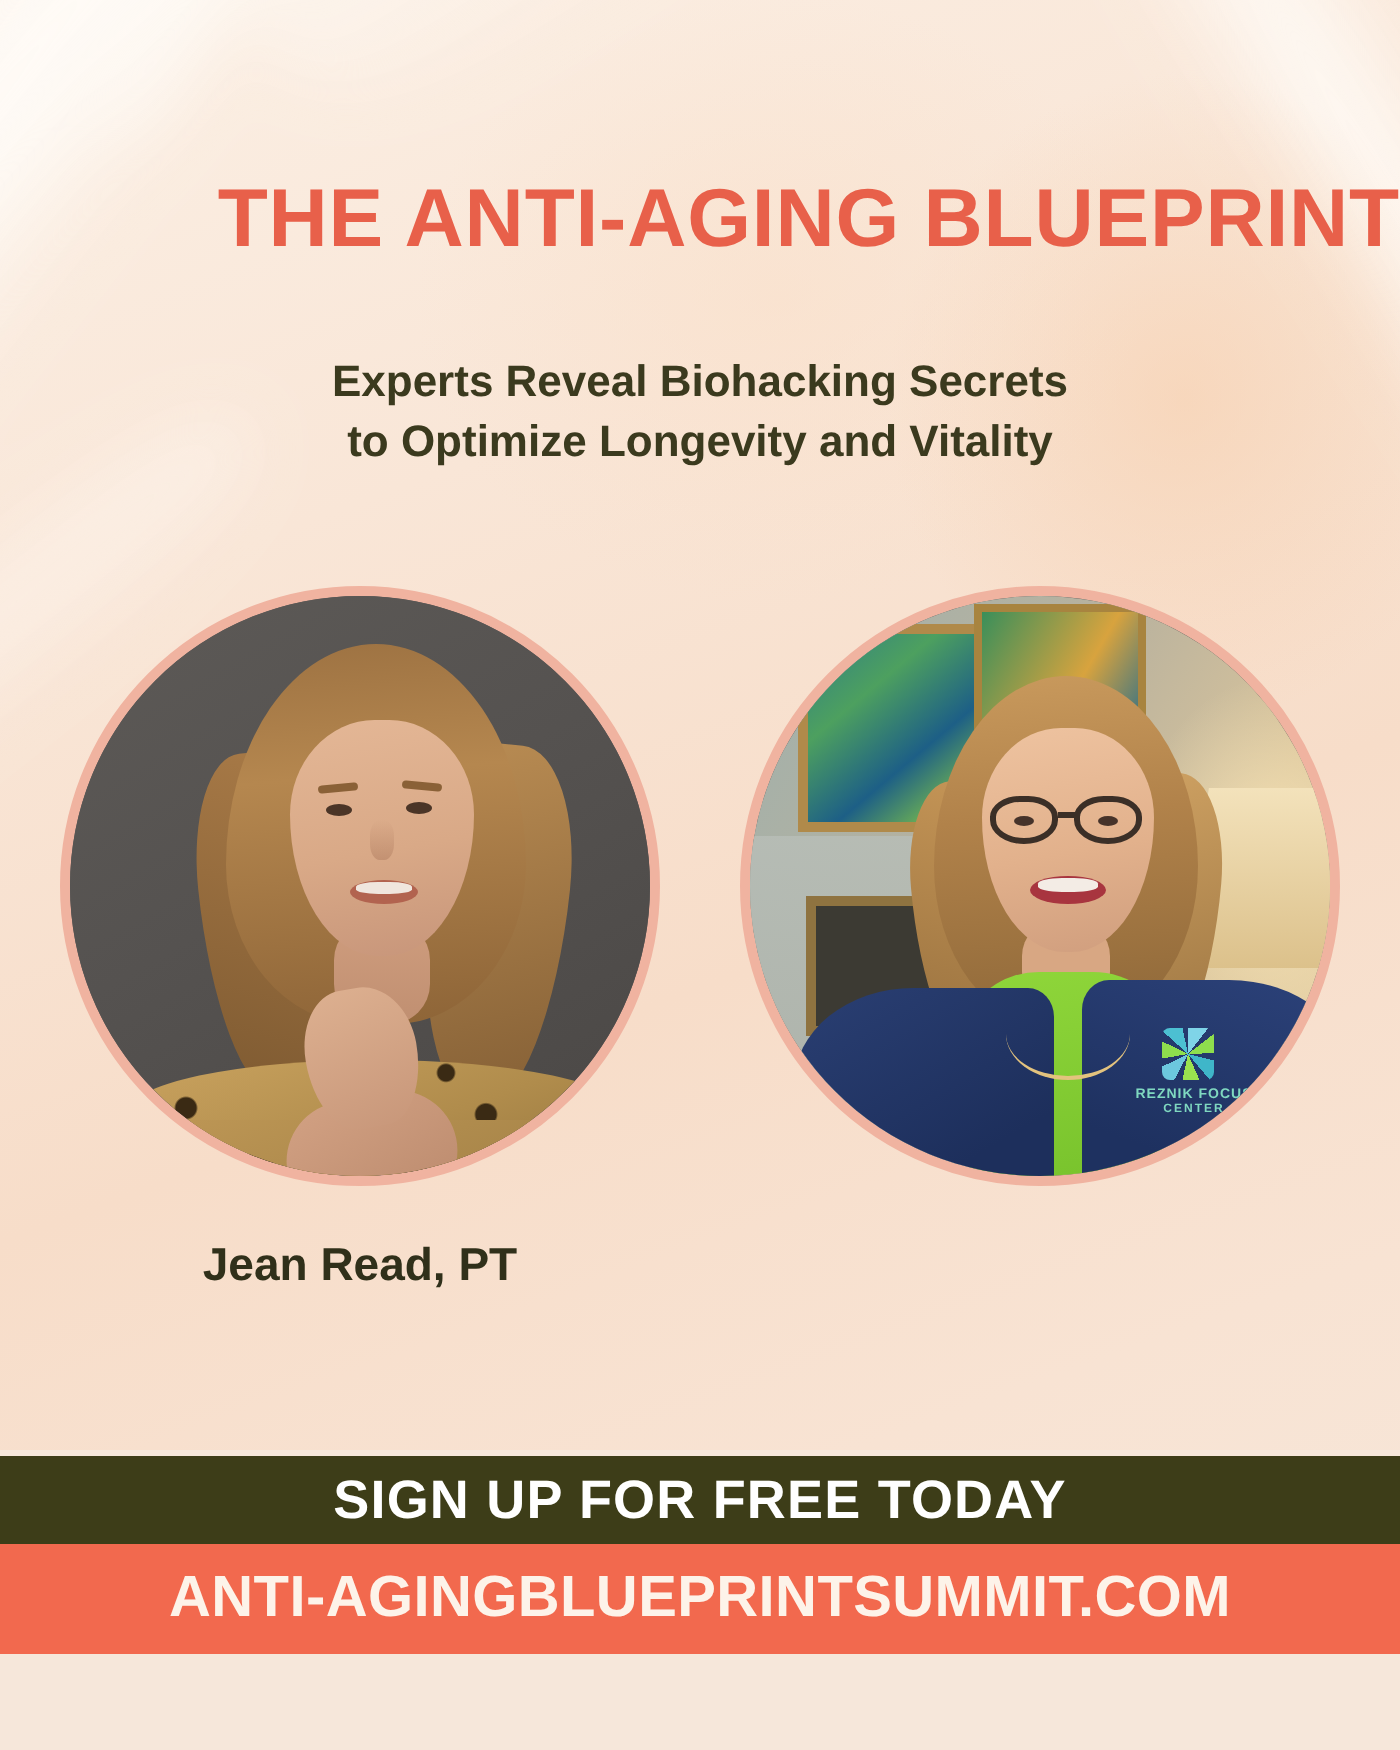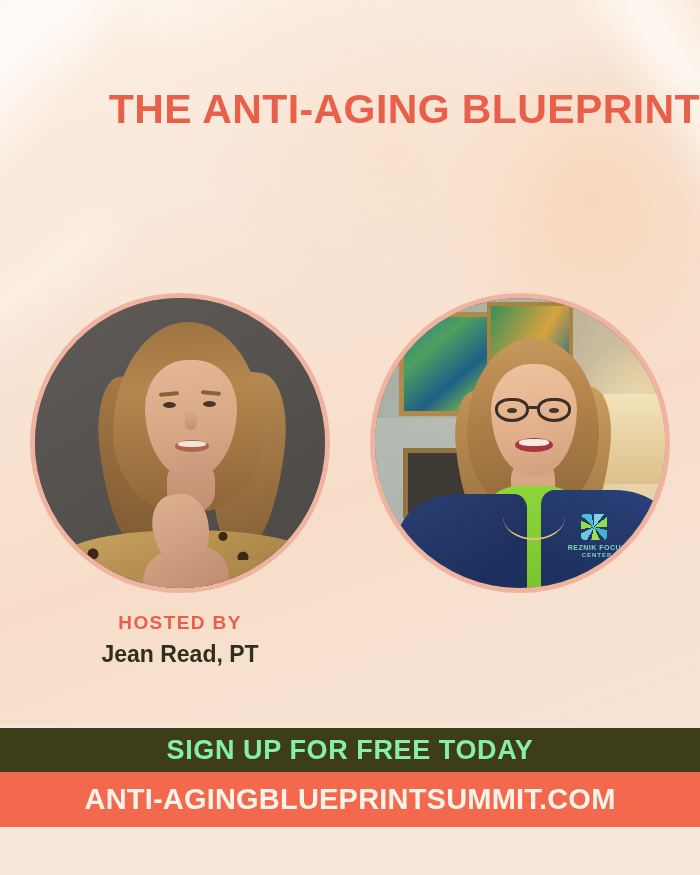--- a/index.html
+++ b/index.html
@@ -321,21 +321,21 @@
     position: absolute;
     left: 0; right: 0;
     top: 728px;
     height: 44px;
     background: #3d3d18;
     display: flex;
     align-items: center;
     justify-content: center;
   }
   .bar-olive .txt {
-    color: #86efac;
+    color: #ffffff;
     font-size: 27px;
     font-weight: bold;
     letter-spacing: 0.6px;
   }
   .bar-coral {
     position: absolute;
     left: 0; right: 0;
     top: 772px;
     height: 55px;
     background: #f2694e;
@@ -367,20 +367,24 @@
     <div class="streak s8"></div>
   </div>
   <div class="warm1"></div>
   <div class="warm2"></div>
   <div class="bg-bottomflat"></div>
 
   <div class="headline-wrap">
     <h1 class="title-main">THE ANTI-AGING BLUEPRINT</h1>
   </div>
 
+  <div class="deck">
+    <span class="l1">Experts Reveal Biohacking Secrets</span>
+    <span class="l2">to Optimize Longevity and Vitality</span>
+  </div>
 
   <div class="portrait left">
     <div class="ph">
       <div class="L-bg"></div>
       <div class="L-hair-l"></div>
       <div class="L-hair-r"></div>
       <div class="L-hair"></div>
       <div class="L-neck"></div>
       <div class="L-face"></div>
       <div class="L-brow a"></div>
@@ -424,21 +428,20 @@
       <div class="R-teeth"></div>
       <div class="R-logo-star"></div>
       <div class="R-logo-text">
         <span class="c1">REZNIK FOCUS</span>
         <span class="c2">CENTER</span>
       </div>
     </div>
   </div>
 
   <div class="credit left">
-    <p class="credit-role">HOSTED BY</p>
     <p class="credit-name">Jean Read, PT</p>
   </div>
 
   <div class="credit right">
   </div>
 
   <div class="bar-olive">
     <span class="txt">SIGN UP FOR FREE TODAY</span>
   </div>
 

